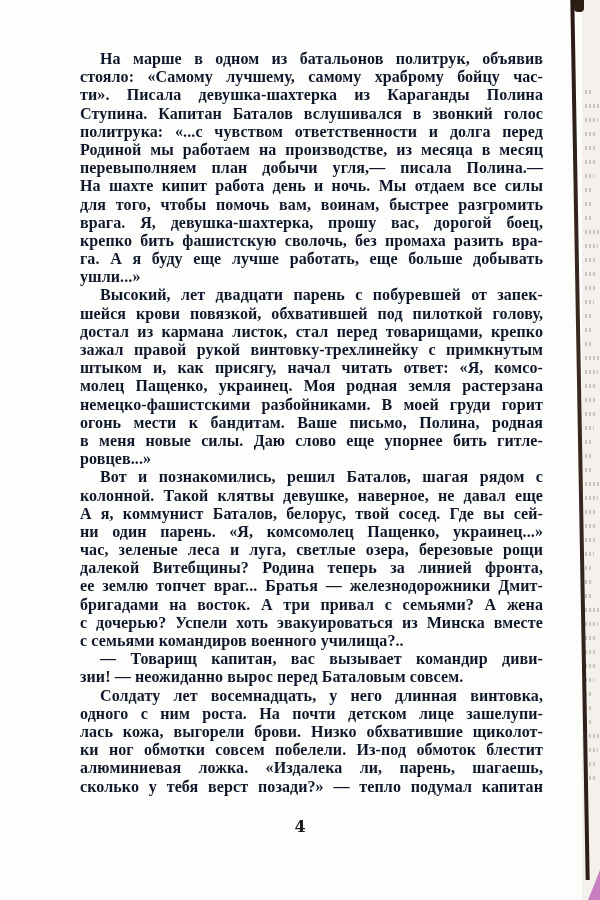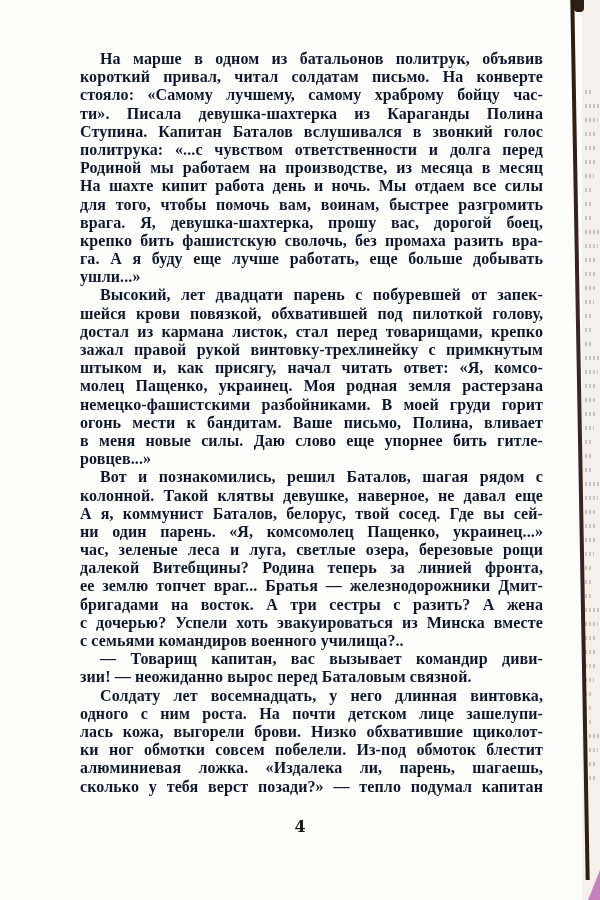--- a/index.html
+++ b/index.html
@@ -102,54 +102,54 @@
       border-left: 12px solid transparent;
       border-bottom: 30px solid #c77fc0;
     }
   </style>
 </head>
 <body>
 
 <div class="page">
   <div class="text-block" id="text-block">
       <span class="line indent">На марше в одном из батальонов политрук, объявив</span>
-      <span class="line">короткий привал, читал солдатам письмо. На конверте</span>
       <span class="line">стояло: «Самому лучшему, самому храброму бойцу час-</span>
       <span class="line">ти». Писала девушка-шахтерка из Караганды Полина</span>
       <span class="line">Ступина. Капитан Баталов вслушивался в звонкий голос</span>
       <span class="line">политрука: «...с чувством ответственности и долга перед</span>
       <span class="line">Родиной мы работаем на производстве, из месяца в месяц</span>
+      <span class="line">перевыполняем план добычи угля,— писала Полина.—</span>
       <span class="line">На шахте кипит работа день и ночь. Мы отдаем все силы</span>
       <span class="line">для того, чтобы помочь вам, воинам, быстрее разгромить</span>
       <span class="line">врага. Я, девушка-шахтерка, прошу вас, дорогой боец,</span>
       <span class="line">крепко бить фашистскую сволочь, без промаха разить вра-</span>
       <span class="line">га. А я буду еще лучше работать, еще больше добывать</span>
       <span class="line last">ушли...»</span>
       <span class="line indent">Высокий, лет двадцати парень с побуревшей от запек-</span>
       <span class="line">шейся крови повязкой, обхватившей под пилоткой голову,</span>
       <span class="line">достал из кармана листок, стал перед товарищами, крепко</span>
       <span class="line">зажал правой рукой винтовку-трехлинейку с примкнутым</span>
       <span class="line">штыком и, как присягу, начал читать ответ: «Я, комсо-</span>
       <span class="line">молец Пащенко, украинец. Моя родная земля растерзана</span>
       <span class="line">немецко-фашистскими разбойниками. В моей груди горит</span>
-      <span class="line">огонь мести к бандитам. Ваше письмо, Полина, вливает</span>
+      <span class="line">огонь мести к бандитам. Ваше письмо, Полина, родная</span>
       <span class="line">в меня новые силы. Даю слово еще упорнее бить гитле-</span>
       <span class="line last">ровцев...»</span>
       <span class="line indent">Вот и познакомились, решил Баталов, шагая рядом с</span>
       <span class="line">колонной. Такой клятвы девушке, наверное, не давал еще</span>
       <span class="line">А я, коммунист Баталов, белорус, твой сосед. Где вы сей-</span>
       <span class="line">ни один парень. «Я, комсомолец Пащенко, украинец...»</span>
       <span class="line">час, зеленые леса и луга, светлые озера, березовые рощи</span>
       <span class="line">далекой Витебщины? Родина теперь за линией фронта,</span>
       <span class="line">ее землю топчет враг... Братья — железнодорожники Дмит-</span>
-      <span class="line">бригадами на восток. А три сестры с разить? А жена</span>
+      <span class="line">бригадами на восток. А три привал с семьями? А жена</span>
       <span class="line">с дочерью? Успели хоть эвакуироваться из Минска вместе</span>
       <span class="line last">с семьями командиров военного училища?..</span>
       <span class="line indent">— Товарищ капитан, вас вызывает командир диви-</span>
-      <span class="line last">зии! — неожиданно вырос перед Баталовым связной.</span>
+      <span class="line last">зии! — неожиданно вырос перед Баталовым совсем.</span>
       <span class="line indent">Солдату лет восемнадцать, у него длинная винтовка,</span>
       <span class="line">одного с ним роста. На почти детском лице зашелупи-</span>
       <span class="line">лась кожа, выгорели брови. Низко обхватившие щиколот-</span>
       <span class="line">ки ног обмотки совсем побелели. Из-под обмоток блестит</span>
       <span class="line">алюминиевая ложка. «Издалека ли, парень, шагаешь,</span>
       <span class="line">сколько у тебя верст позади?» — тепло подумал капитан</span>
     </div>
   <div class="page-number">4</div>
 </div>
 

